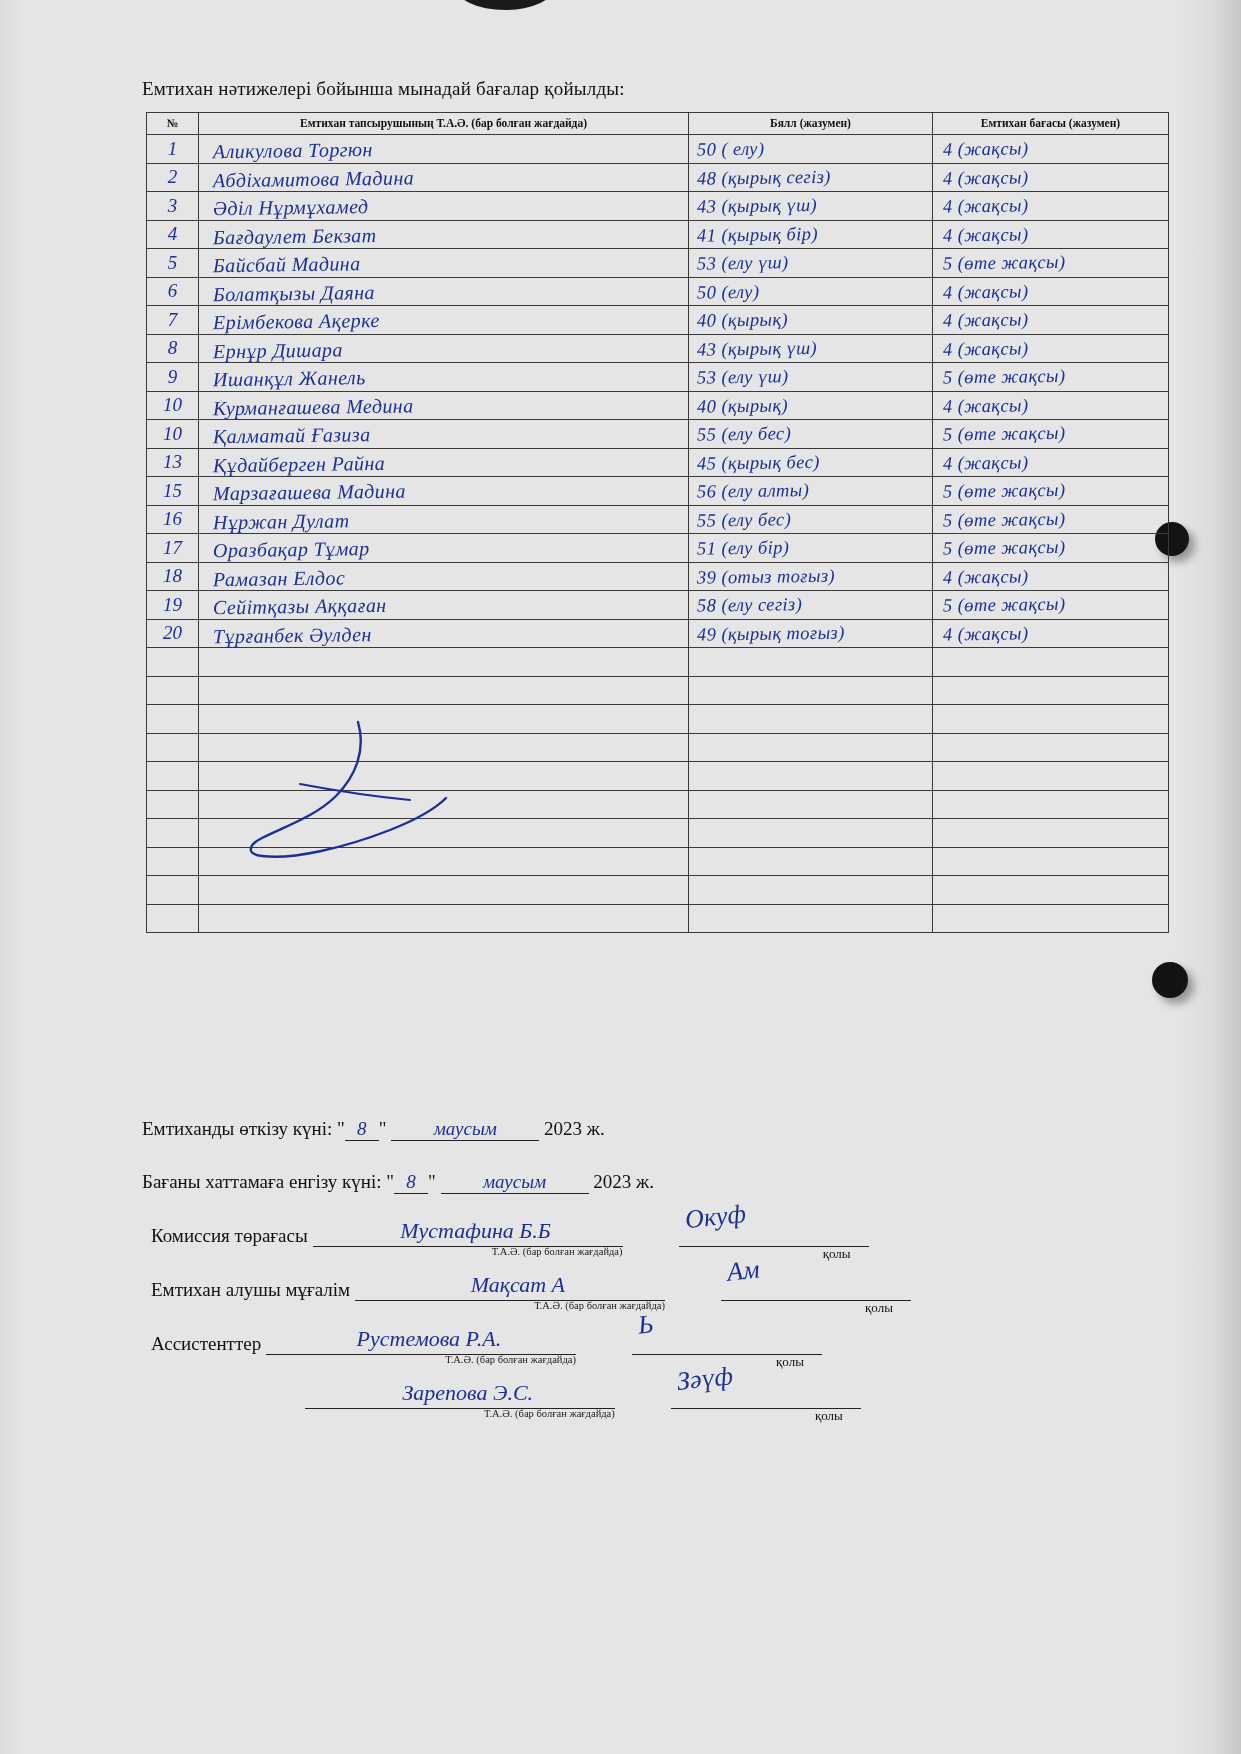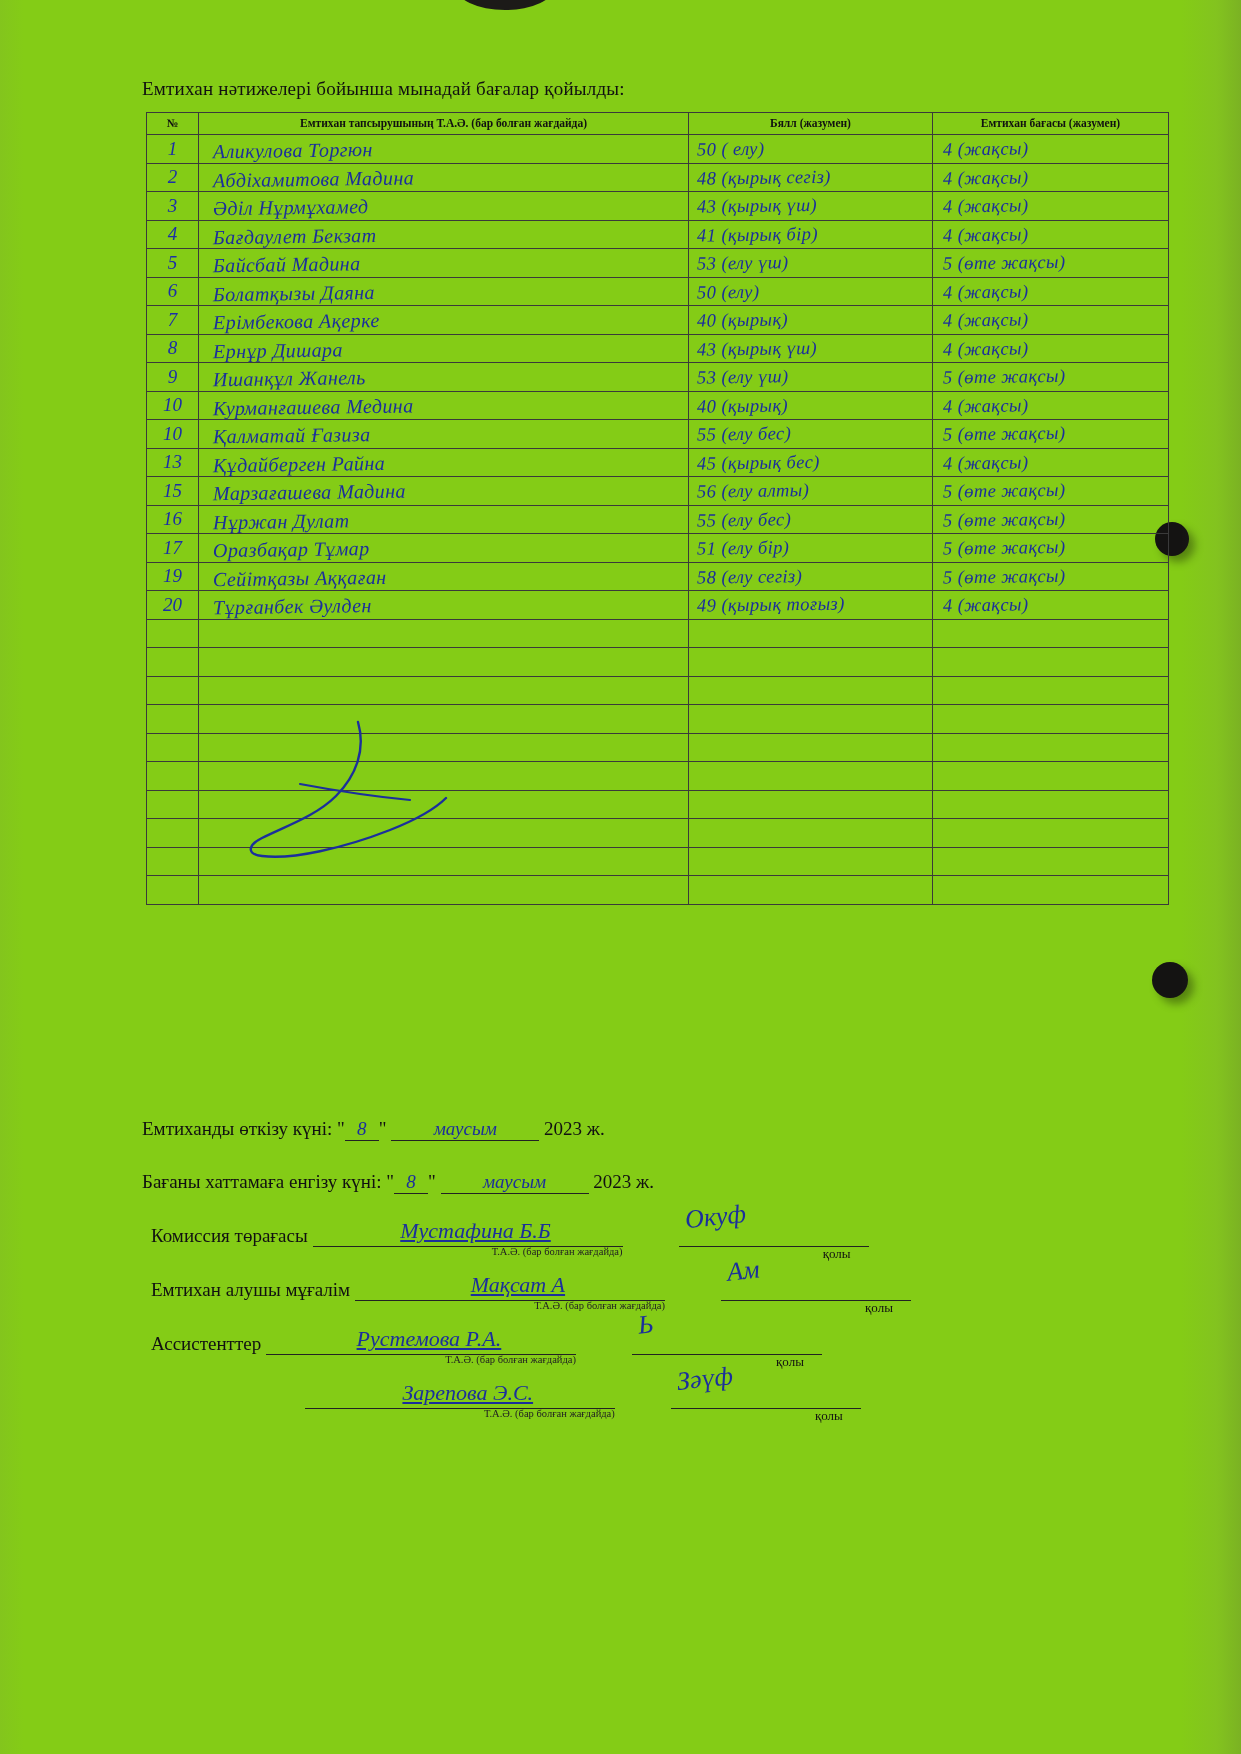--- a/index.html
+++ b/index.html
@@ -13,21 +13,21 @@
     position: relative;
     font-family: "Liberation Serif", serif;
     color: #111;
     overflow: hidden;
   }
 
   
   .page {
     position: absolute;
     inset: 0;
-    background: #84cc16;
+    background: #e5e5e5;
   }
 
   
   .scan-blob-top {
     position: absolute;
     left: 455px;
     top: -38px;
     width: 100px;
     height: 48px;
     background: #1c1a18;
@@ -187,21 +187,20 @@
     width: 310px;
     text-align: center;
     height: 26px;
     vertical-align: bottom;
   }
   .name-field .nm {
     position: absolute;
     left: 16px; right: 0;
     top: -2px;
     font-size: 22px;
-    text-decoration: underline;
   }
   .caption {
     position: absolute;
     left: 0; right: 0;
     top: 26px;
     font-size: 10.5px;
     text-align: right;
     color: #222;
     font-family: "Liberation Serif", serif;
   }
@@ -435,20 +434,32 @@
             <span class="hand">Оразбақар Тұмар</span>
           </td>
           <td>
             <span class="hand sm">51 (елу бір)</span>
           </td>
           <td>
             <span class="hand mk">5 (өте жақсы)</span>
           </td>
         </tr>
         <tr>
+          <td class="cell-no">18</td>
+          <td>
+            <span class="hand">Рамазан Елдос</span>
+          </td>
+          <td>
+            <span class="hand sm">39 (отыз тоғыз)</span>
+          </td>
+          <td>
+            <span class="hand mk">4 (жақсы)</span>
+          </td>
+        </tr>
+        <tr>
           <td class="cell-no">19</td>
           <td>
             <span class="hand">Сейітқазы Аққаған</span>
           </td>
           <td>
             <span class="hand sm">58 (елу сегіз)</span>
           </td>
           <td>
             <span class="hand mk">5 (өте жақсы)</span>
           </td>

